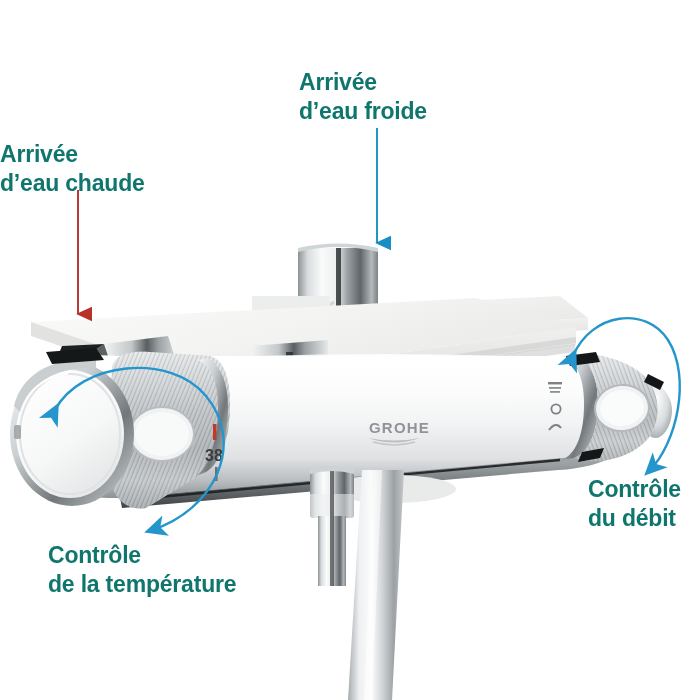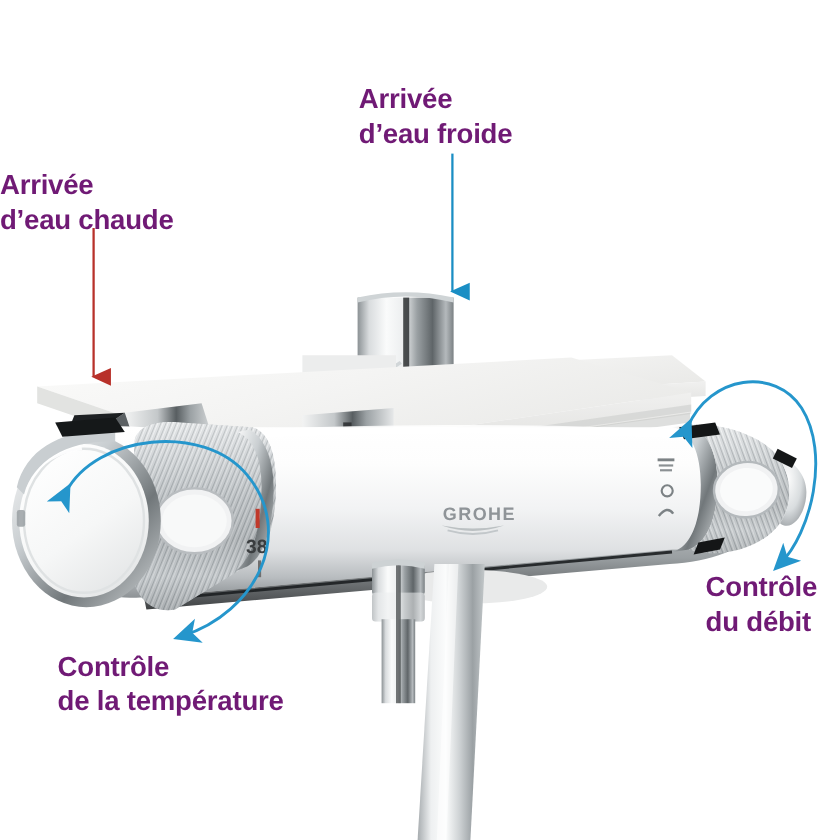--- a/index.html
+++ b/index.html
@@ -12,21 +12,21 @@
     width: 700px;
     height: 700px;
     background: #ffffff;
     overflow: hidden;
     font-family: "Liberation Sans", sans-serif;
   }
   .label {
     position: absolute;
     font-family: "Liberation Sans", sans-serif;
     font-weight: bold;
-    color: #701a75;
+    color: #0f766e;
     font-size: 23px;
     line-height: 1.28;
     letter-spacing: -0.2px;
     white-space: pre-line;
   }
   #label-hot  { left: 0px;   top: 140px; }
   #label-cold { left: 299px; top: 68px;  }
   #label-temp { left: 48px;  top: 541px; }
   #label-flow { left: 588px; top: 475px; }
 

